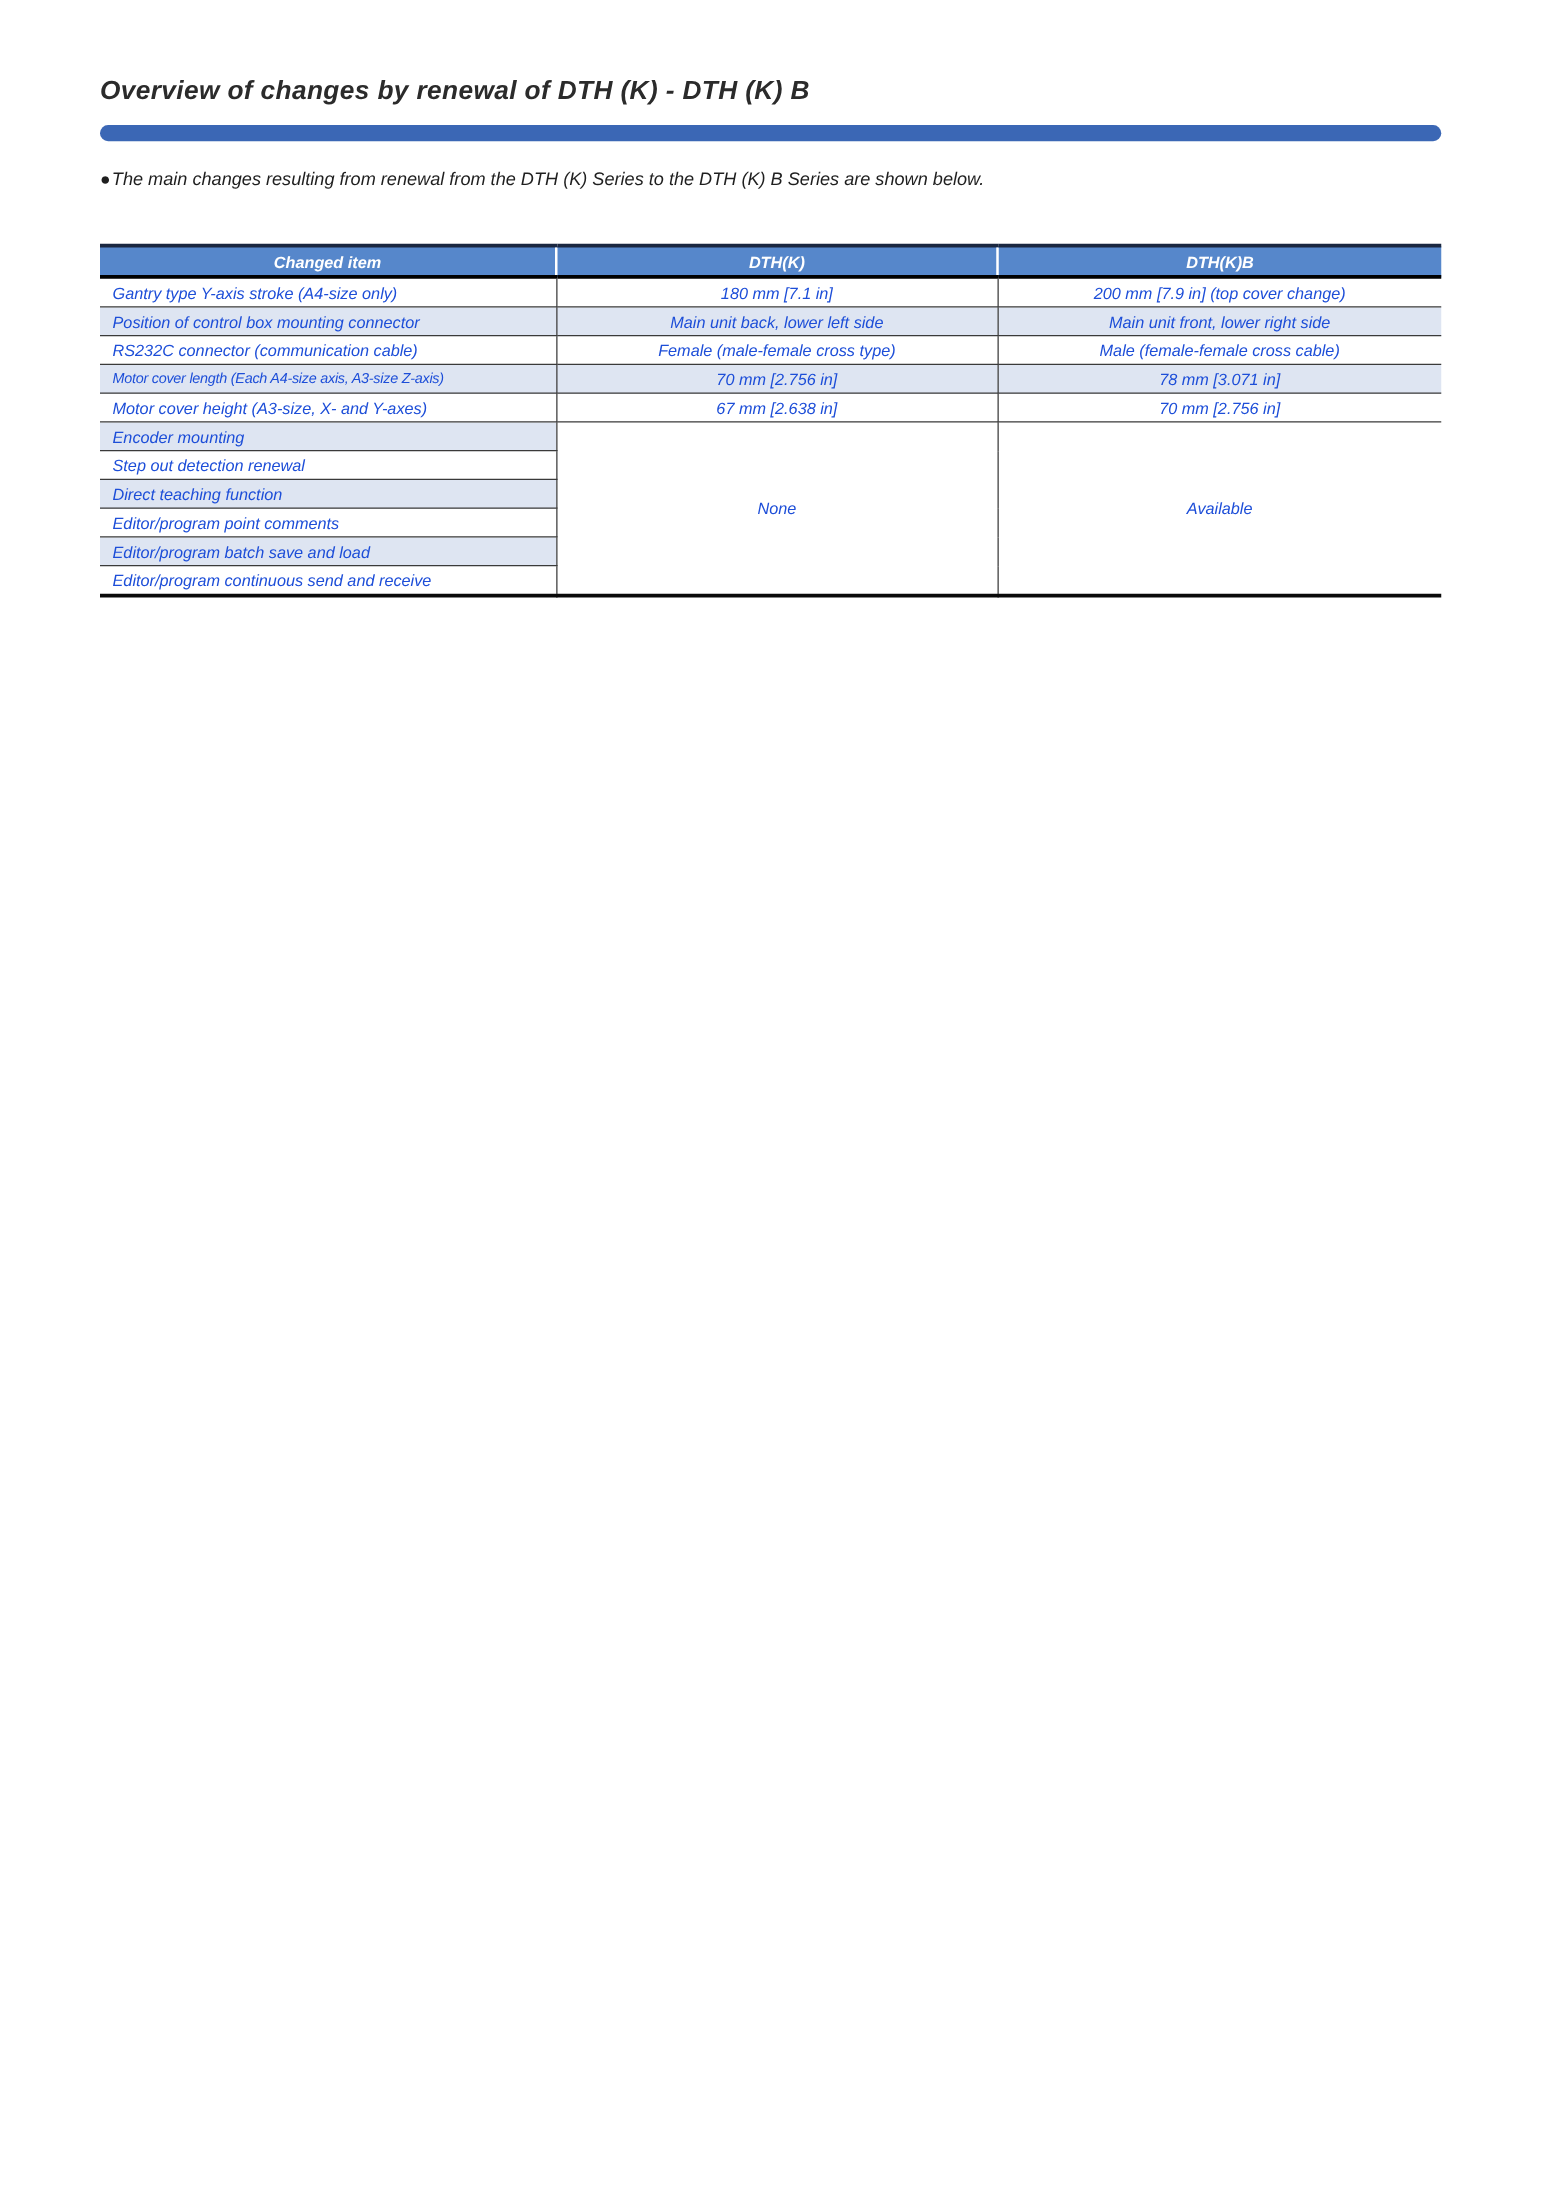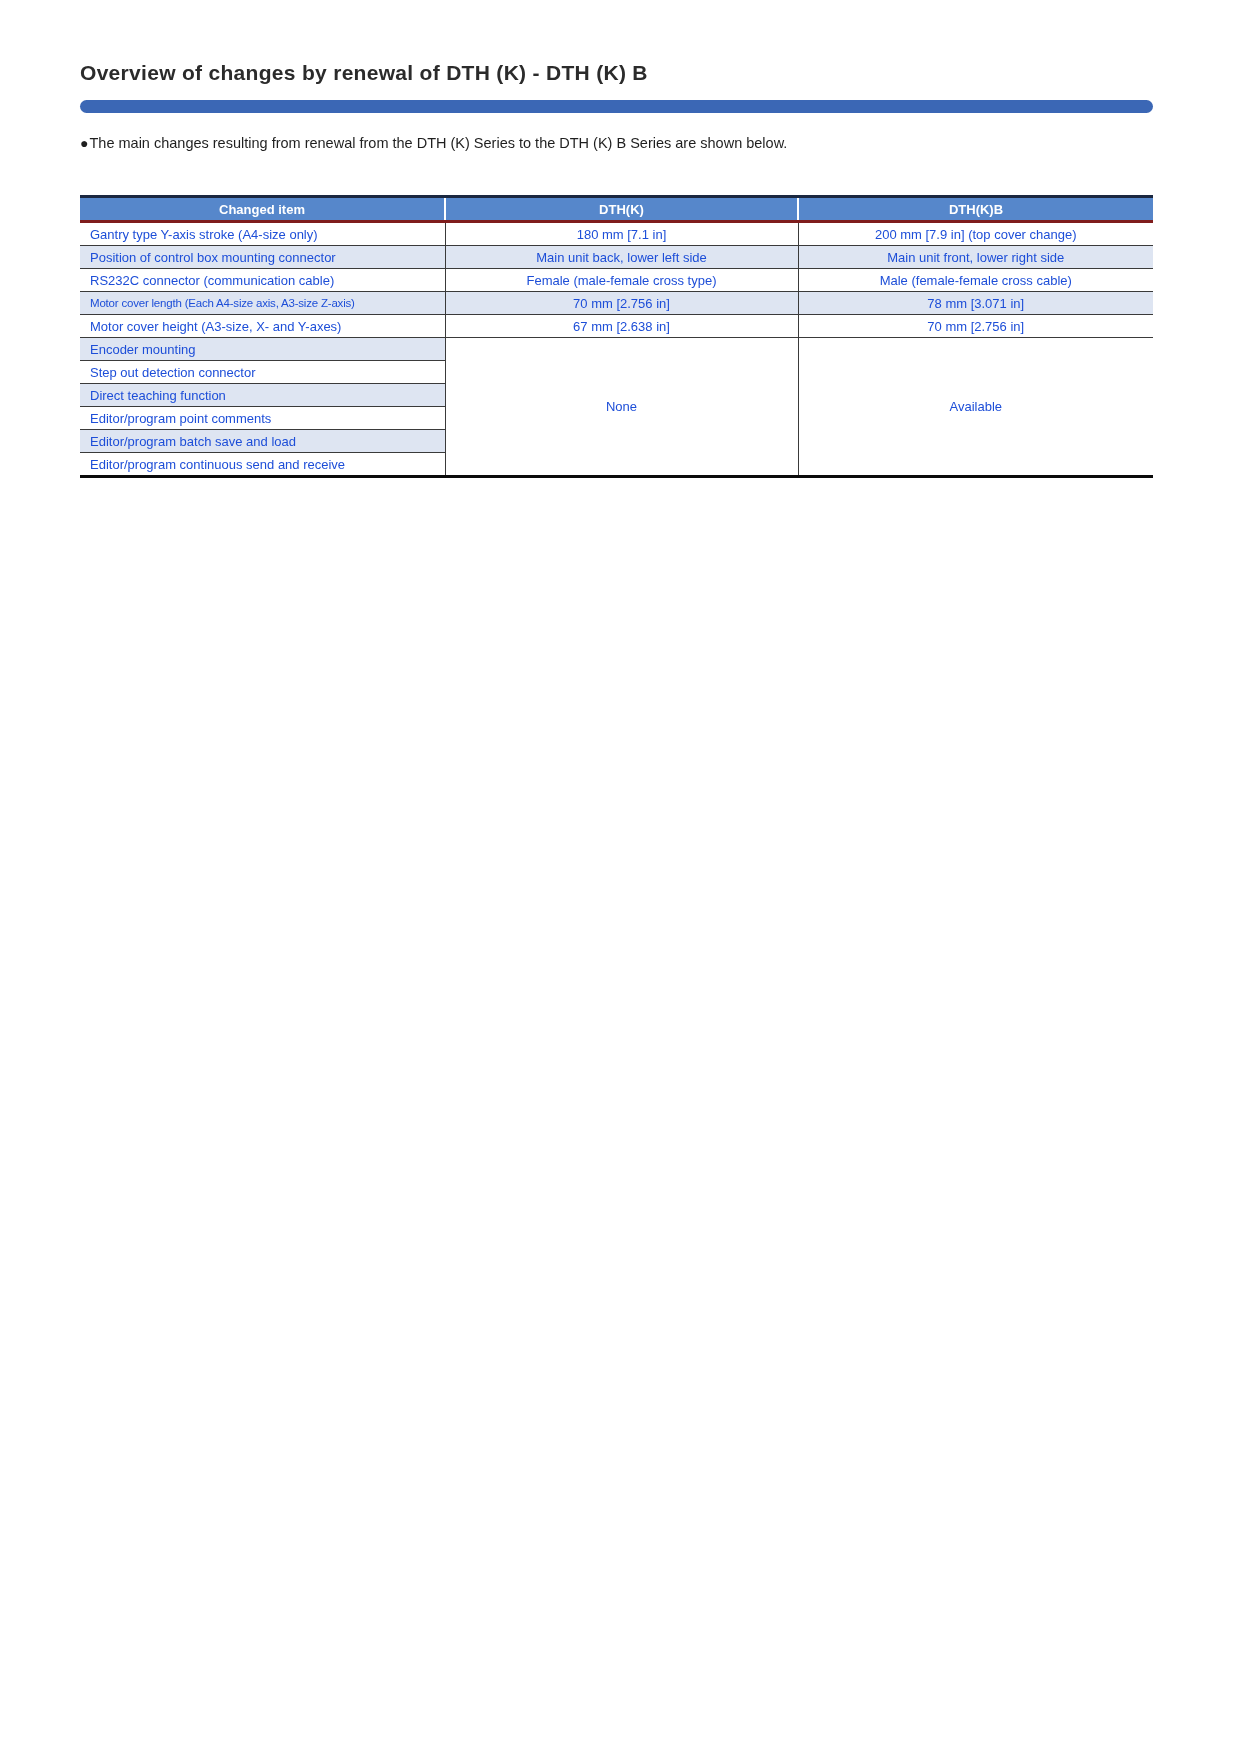--- a/index.html
+++ b/index.html
@@ -3,20 +3,21 @@
 <meta charset="utf-8">
 <style>
   html, body { margin: 0; padding: 0; background: #ffffff; }
   .page {
     position: relative;
     width: 1240px;
     height: 1754px;
     background: #ffffff;
     font-family: "Liberation Sans", sans-serif;
     overflow: hidden;
+    font-style: italic;
   }
   .page-title {
     position: absolute;
     left: 80px;
     top: 61px;
     margin: 0;
     font-size: 21px;
     font-weight: bold;
     color: #2b2b2b;
     letter-spacing: 0.3px;
@@ -56,21 +57,21 @@
     border-bottom: 3px solid #0a0a0a;
   }
   table.spec th {
     background: #5687cb;
     color: #ffffff;
     font-size: 13px;
     font-weight: bold;
     height: 22px;
     text-align: center;
     border-top: 3px solid #1a2740;
-    border-bottom: 3px solid #7f1d1d;
+    border-bottom: 3px solid #000000;
     padding: 0;
   }
   table.spec th.sep { border-right: 2px solid #ffffff; }
   table.spec td {
     font-size: 13px;
     color: #1d4ed8;
     height: 22px;
     text-align: center;
     padding: 0 6px;
     border-bottom: 1px solid #3a3a3a;
@@ -142,21 +143,21 @@
         <td class="item col-div">Motor cover height (A3-size, X- and Y-axes)</td>
         <td class="col-div">67 mm [2.638 in]</td>
         <td>70 mm [2.756 in]</td>
       </tr>
       <tr>
         <td class="item col-div stripe">Encoder mounting</td>
         <td class="merged col-div" rowspan="6">None</td>
         <td class="merged" rowspan="6">Available</td>
       </tr>
       <tr>
-        <td class="item col-div">Step out detection connector</td>
+        <td class="item col-div">Step out detection renewal</td>
       </tr>
       <tr>
         <td class="item col-div stripe">Direct teaching function</td>
       </tr>
       <tr>
         <td class="item col-div">Editor/program point comments</td>
       </tr>
       <tr>
         <td class="item col-div stripe">Editor/program batch save and load</td>
       </tr>

